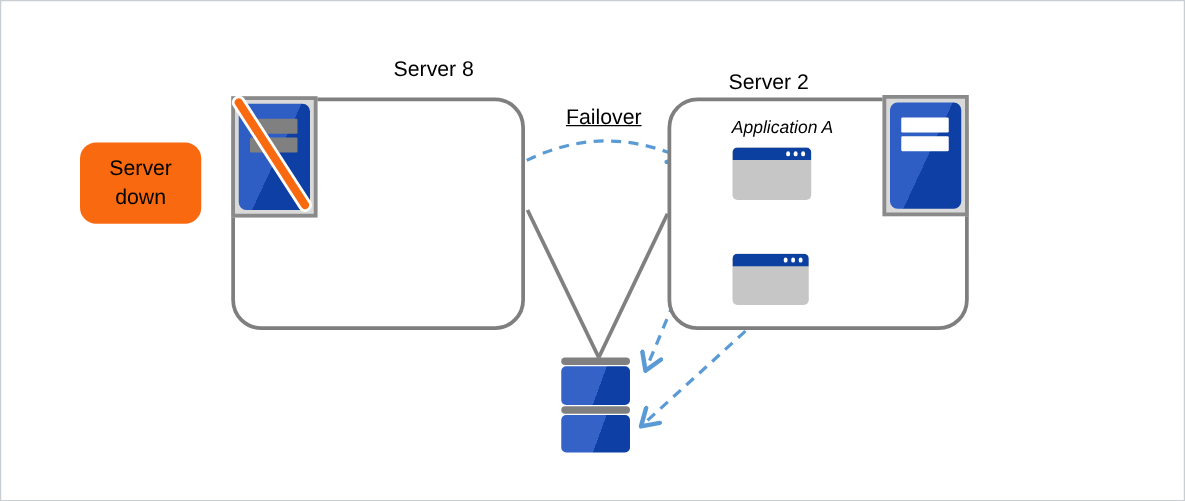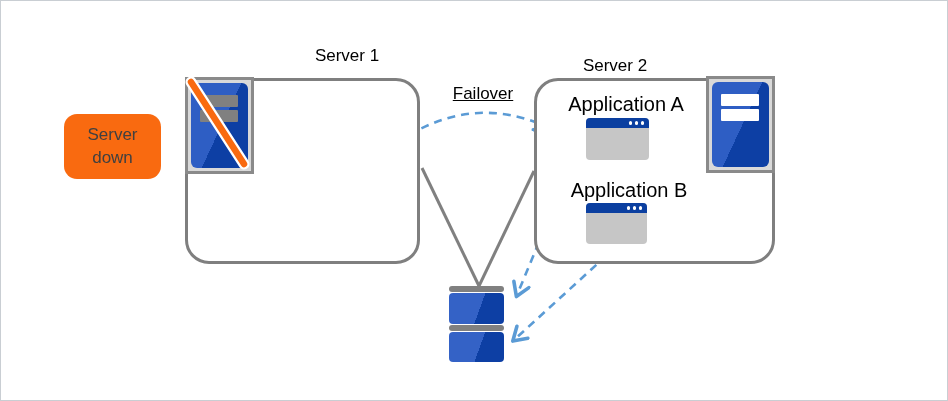--- a/index.html
+++ b/index.html
@@ -2,32 +2,32 @@
 <html><head>
 <meta charset="utf-8">
 <style>
   html,body{margin:0;padding:0;background:#fff;font-family:"Liberation Sans",sans-serif;}
   .canvas{
     position:relative;width:948px;height:401px;box-sizing:border-box;
     border:1px solid #c9ced3;background:#ffffff;overflow:hidden;
   }
   .svg-layer{position:absolute;left:0;top:0;width:948px;height:401px;pointer-events:none;}
   .label{position:absolute;color:#000;font-size:17px;white-space:nowrap;transform:translateX(-50%);}
-  .app-label{font-size:20px;}
+  .app-label{font-size:14px;font-style:italic;}
   
   .server-box{
     position:absolute;border:3px solid #7f7f7f;border-radius:24px;background:#ffffff;
     box-sizing:border-box;
   }
   .box1{left:184px;top:77px;width:235px;height:186px;}
   .box2{left:533px;top:77px;width:241px;height:186px;}
   
   .badge{
     position:absolute;left:63px;top:113px;width:97px;height:65px;border-radius:13px;
-    background:#f96a10;color:#404040;font-size:17px;line-height:1.32;
+    background:#f96a10;color:#000000;font-size:17px;line-height:1.32;
     display:flex;align-items:center;justify-content:center;text-align:center;
     padding:0 14px;box-sizing:border-box;
   }
   
   .machine-frame{
     position:absolute;width:69px;height:97px;background:#d9d9d9;border:3px solid #8a8a8a;
     box-sizing:border-box;display:flex;align-items:center;justify-content:center;z-index:3;
   }
   .frame1{left:184px;top:76px;}
   .frame2{left:705px;top:75px;}
@@ -71,21 +71,21 @@
 
     <path d="M421,167 L478,285" fill="none" stroke="#808080" stroke-width="3"></path>
     <path d="M533,170 L478,285" fill="none" stroke="#808080" stroke-width="3"></path>
 
     <path d="M408,134 Q476,94 546,126" fill="none" stroke="#5b9bd5" stroke-width="2.6" stroke-dasharray="8 6" marker-end="url(#arrowBlue)"></path>
 
     <path d="M581,138 L516,294" fill="none" stroke="#5b9bd5" stroke-width="2.6" stroke-dasharray="8 6" marker-end="url(#arrowBlue)"></path>
     <path d="M616,245 L513,339" fill="none" stroke="#5b9bd5" stroke-width="2.6" stroke-dasharray="8 6" marker-end="url(#arrowBlue)"></path>
   </svg>
 
-  <div class="label" style="left:346px;top:45px;">Server 1</div>
+  <div class="label" style="left:346px;top:45px;">Server 8</div>
   <div class="label" style="left:614px;top:45px;margin-top:10px;">Server 2</div>
   <div class="label" style="left:482px;top:83px;text-decoration:underline;">Failover</div>
 
   <div class="badge">Server down</div>
 
   <div class="server-box box1"></div>
   <div class="server-box box2"></div>
 
   <div class="machine-frame frame1">
     <div class="machine-body bars-down">
@@ -109,21 +109,20 @@
   <div class="window-icon win-a">
     <div class="window-titlebar">
       <span class="window-dots">
           <i></i>
           <i></i>
           <i></i>
         </span>
     </div>
   </div>
 
-  <div class="label app-label" style="left:628px;top:178px;">Application B</div>
   <div class="window-icon win-b">
     <div class="window-titlebar">
       <span class="window-dots">
           <i></i>
           <i></i>
           <i></i>
         </span>
     </div>
   </div>
 

